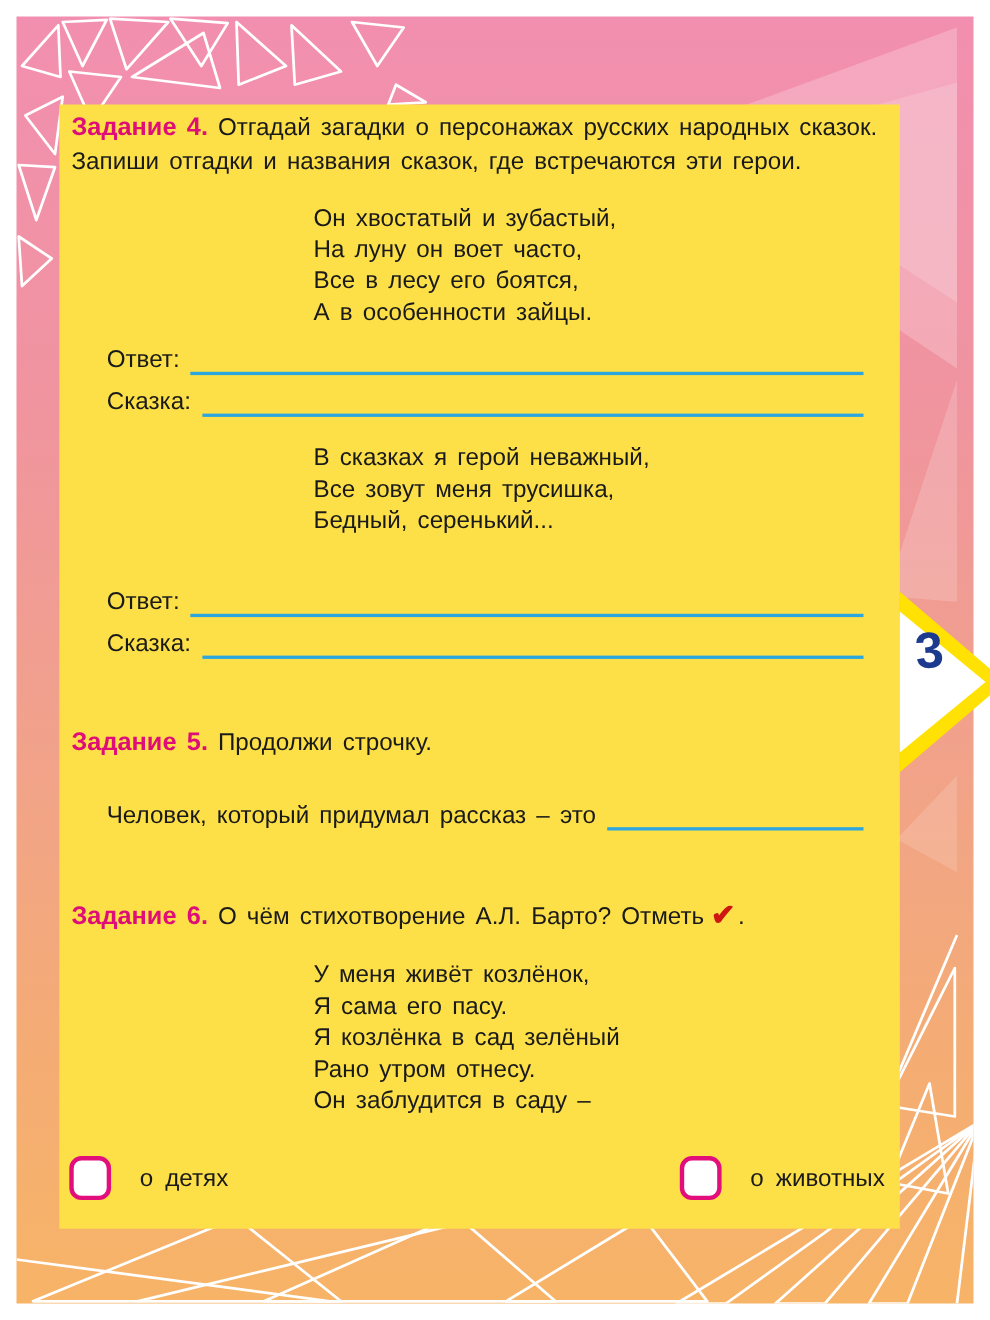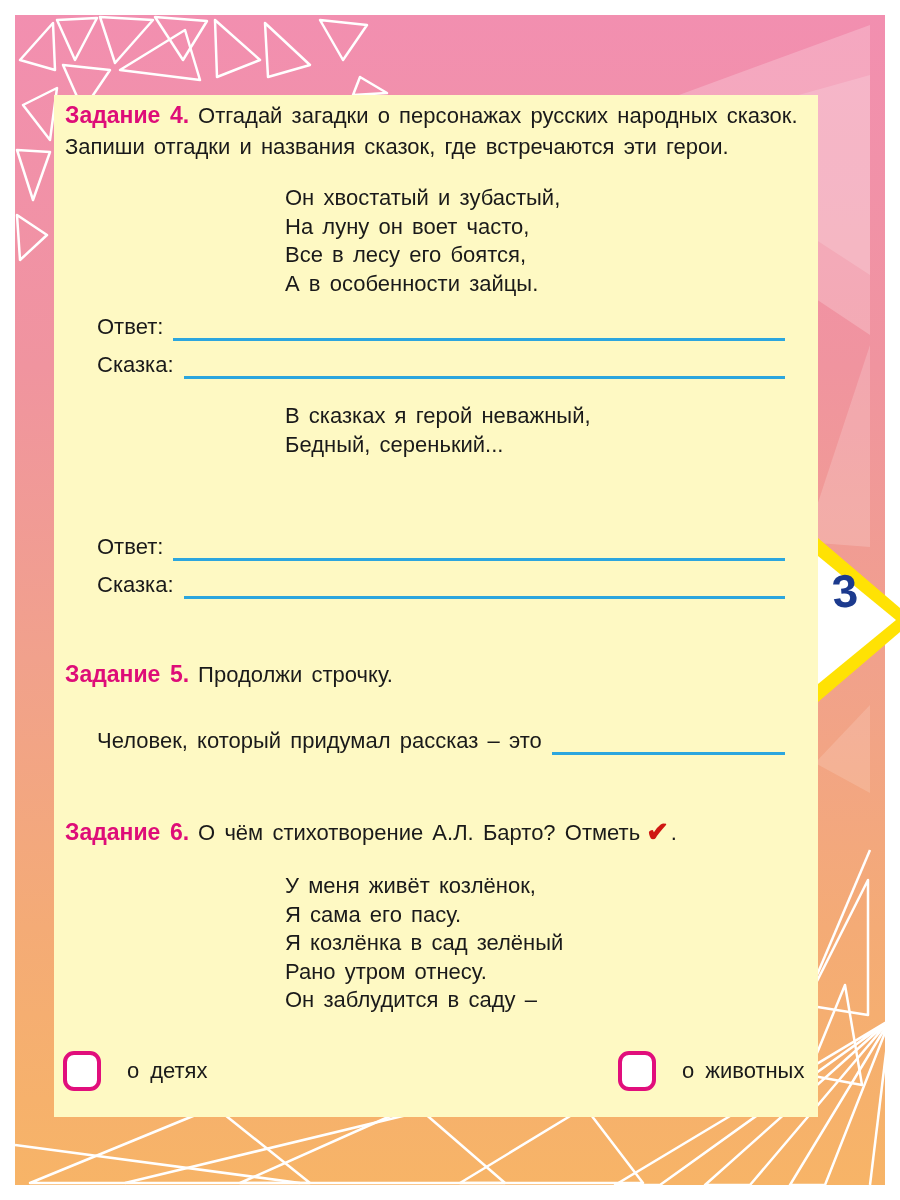--- a/index.html
+++ b/index.html
@@ -10,21 +10,21 @@
   
   .bg{
     position:absolute; left:15px; top:15px; width:870px; height:1170px;
     background:linear-gradient(180deg,#F28FB0 0%,#F0949F 30%,#F1A18C 55%,#F4AB76 78%,#F7B467 100%);
     z-index:0;
   }
   .bg svg{position:absolute; left:0; top:0;}
   
   .card{
     position:absolute; left:54px; top:95px; width:764px; height:1022px;
-    background:#fef9c3; z-index:1;
+    background:#fde047; z-index:1;
   }
   .txt{font-size:22px; line-height:29px; word-spacing:.14em;}
   .task-title{color:#DE0D78; font-weight:bold; font-size:23px; margin-right:9px;}
   .head{position:absolute; left:11px; right:16px;}
   .head .l{line-height:31px;}
   .poem{position:absolute; left:231px;}
   .poem div{line-height:28.5px;}
   .arow{position:absolute; left:11px; right:33px; display:flex; align-items:flex-end;margin-left:32px;}
   .arow .albl{font-size:22px; line-height:28px;}
   .rule{flex:1; height:25px; margin-left:10px; border-bottom:3px solid #2CA6DE;}
@@ -108,20 +108,21 @@
       <span class="albl">Ответ:</span>
       <span class="rule"></span>
     </div>
     <div class="arow" style="top:256px;">
       <span class="albl">Сказка:</span>
       <span class="rule"></span>
     </div>
 
     <div class="poem txt" style="top:307px;">
       <div>В сказках я герой неважный,</div>
+      <div>Все зовут меня трусишка,</div>
       <div>Бедный, серенький...</div>
     </div>
 
     <div class="arow" style="top:438px;">
       <span class="albl">Ответ:</span>
       <span class="rule"></span>
     </div>
     <div class="arow" style="top:476px;">
       <span class="albl">Сказка:</span>
       <span class="rule"></span>

